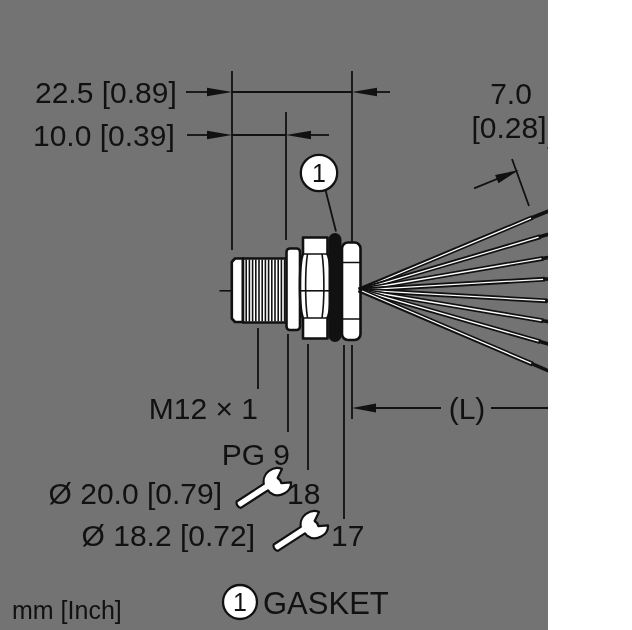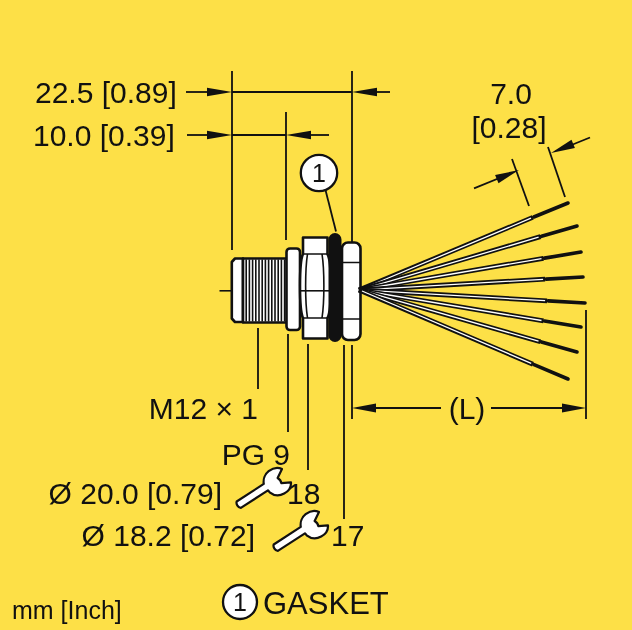--- a/index.html
+++ b/index.html
@@ -1,16 +1,16 @@
 <!DOCTYPE html>
 <html><head>
 <meta charset="utf-8">
 <style>
   html,body{margin:0;padding:0;background:#ffffff;}
-  .stage{position:relative;width:632px;height:630px;background:#fde047;overflow:hidden;
+  .stage{position:relative;width:548px;height:630px;background:#737373;overflow:hidden;
          font-family:"Liberation Sans",sans-serif;}
   svg{display:block;}
   .txt{font-family:"Liberation Sans",sans-serif;font-size:30px;fill:#111;}
   .txt-small{font-family:"Liberation Sans",sans-serif;font-size:25px;fill:#111;}
   .txt-legend{font-family:"Liberation Sans",sans-serif;font-size:31px;fill:#111;}
   .txt-callout{font-family:"Liberation Sans",sans-serif;font-size:25px;fill:#111;}
   .dim{stroke:#111;stroke-width:1.8;fill:none;}
   .thin{stroke:#111;stroke-width:1.6;fill:none;}
   .arrow{fill:#111;stroke:none;}
   .outline{fill:#ffffff;stroke:#111;stroke-width:2.6;stroke-linejoin:round;}

